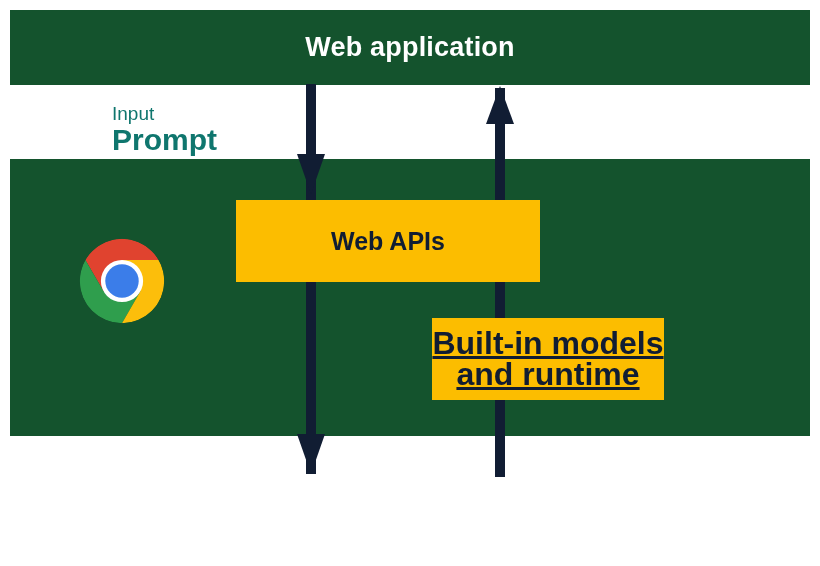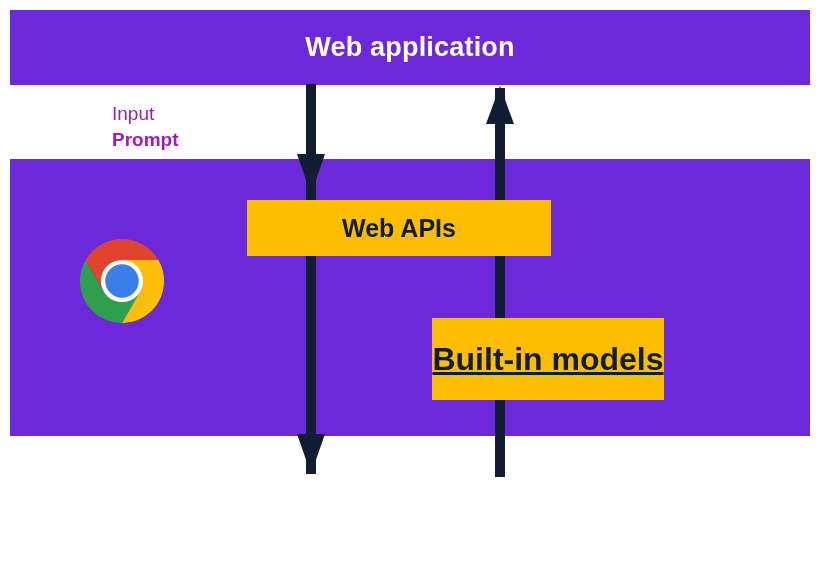--- a/index.html
+++ b/index.html
@@ -1,48 +1,48 @@
 <!DOCTYPE html>
 <html><head>
 <meta charset="utf-8">
 <style>
   html,body{margin:0;padding:0;background:#ffffff;}
   .canvas{
     position:relative;width:820px;height:566px;overflow:hidden;background:#ffffff;
     font-family:"Liberation Sans",sans-serif;
   }
   .bar{
-    position:absolute;left:10px;width:800px;background:#6d28d9;
+    position:absolute;left:10px;width:800px;background:#14532d;
     display:flex;align-items:center;justify-content:center;
   }
   .bar-top{top:10px;height:75px;}
   .bar-mid{top:159px;height:277px;justify-content:flex-start;}
   .bar-bottom{top:477px;height:76px;}
   .bar-title{color:#ffffff;font-weight:bold;font-size:27px;letter-spacing:0.2px;}
-  .io-block{position:absolute;top:101px;display:flex;flex-direction:column;color:#a21caf;}
+  .io-block{position:absolute;top:101px;display:flex;flex-direction:column;color:#0f766e;}
   .io-left{left:112px;align-items:flex-start;}
   .io-right{right:50px;align-items:flex-end;text-align:right;}
   .io-caption{font-size:19px;line-height:25px;}
-  .io-label{font-size:19px;font-weight:bold;line-height:28px;}
+  .io-label{font-size:30px;font-weight:bold;line-height:28px;}
   .vline{position:absolute;width:10px;background:#111d33;z-index:1;}
   .line-down{left:306px;top:84px;height:390px;}
   .line-up{left:495px;top:88px;height:389px;}
   .head{position:absolute;width:0;height:0;z-index:1;
     border-left:14px solid transparent;border-right:14px solid transparent;}
   .head-down{border-top:40px solid #111d33;}
   .head-up{border-bottom:38px solid #111d33;}
   .head-down-mid{left:297px;top:154px;}
   .head-down-end{left:297px;top:434px;}
   .head-up-top{left:486px;top:86px;}
   .ybox{
     position:absolute;background:#fcbd00;z-index:2;color:#111d33;
     display:flex;flex-direction:column;align-items:center;justify-content:center;
     font-weight:bold;text-align:center;
   }
-  .ybox-webapis{left:247px;top:200px;width:304px;height:56px;font-size:25px;}
+  .ybox-webapis{left:236px;top:200px;width:304px;height:82px;font-size:25px;}
   .ybox-builtin{left:432px;top:318px;width:232px;height:82px;font-size:32px;line-height:31px;text-decoration:underline;}
   .chrome-logo{position:absolute;left:78px;top:237px;width:88px;height:88px;z-index:1;}
   .browser-label{
     position:absolute;left:42px;top:342px;width:160px;text-align:center;
     color:#ffffff;font-weight:bold;font-size:25px;z-index:1;
   }
 </style>
 </head>
 <body>
 
@@ -65,20 +65,21 @@
   <div class="head head-down head-down-end"></div>
 
   <div class="vline line-up"></div>
   <div class="head head-up head-up-top"></div>
 
   <div class="ybox ybox-webapis">
     <span>Web APIs</span>
   </div>
   <div class="ybox ybox-builtin">
     <span>Built-in models</span>
+    <span>and runtime</span>
   </div>
 
   <svg class="chrome-logo" viewBox="0 0 100 100">
     <clipPath id="chromeClip">
         <circle cx="50" cy="50" r="48"></circle>
       </clipPath>
     <g clip-path="url(#chromeClip)">
       <path d="M8.4 26 A48 48 0 0 1 91.6 26 L50 26 L29.2 62 Z" fill="#e0432f"></path>
       <path d="M8.4 26 L29.2 62 L70.8 62 L50 98 A48 48 0 0 1 8.4 26 Z" fill="#2f9e4d"></path>
       <path d="M91.6 26 A48 48 0 0 1 50 98 L70.8 62 L50 26 Z" fill="#fcbe0b"></path>

